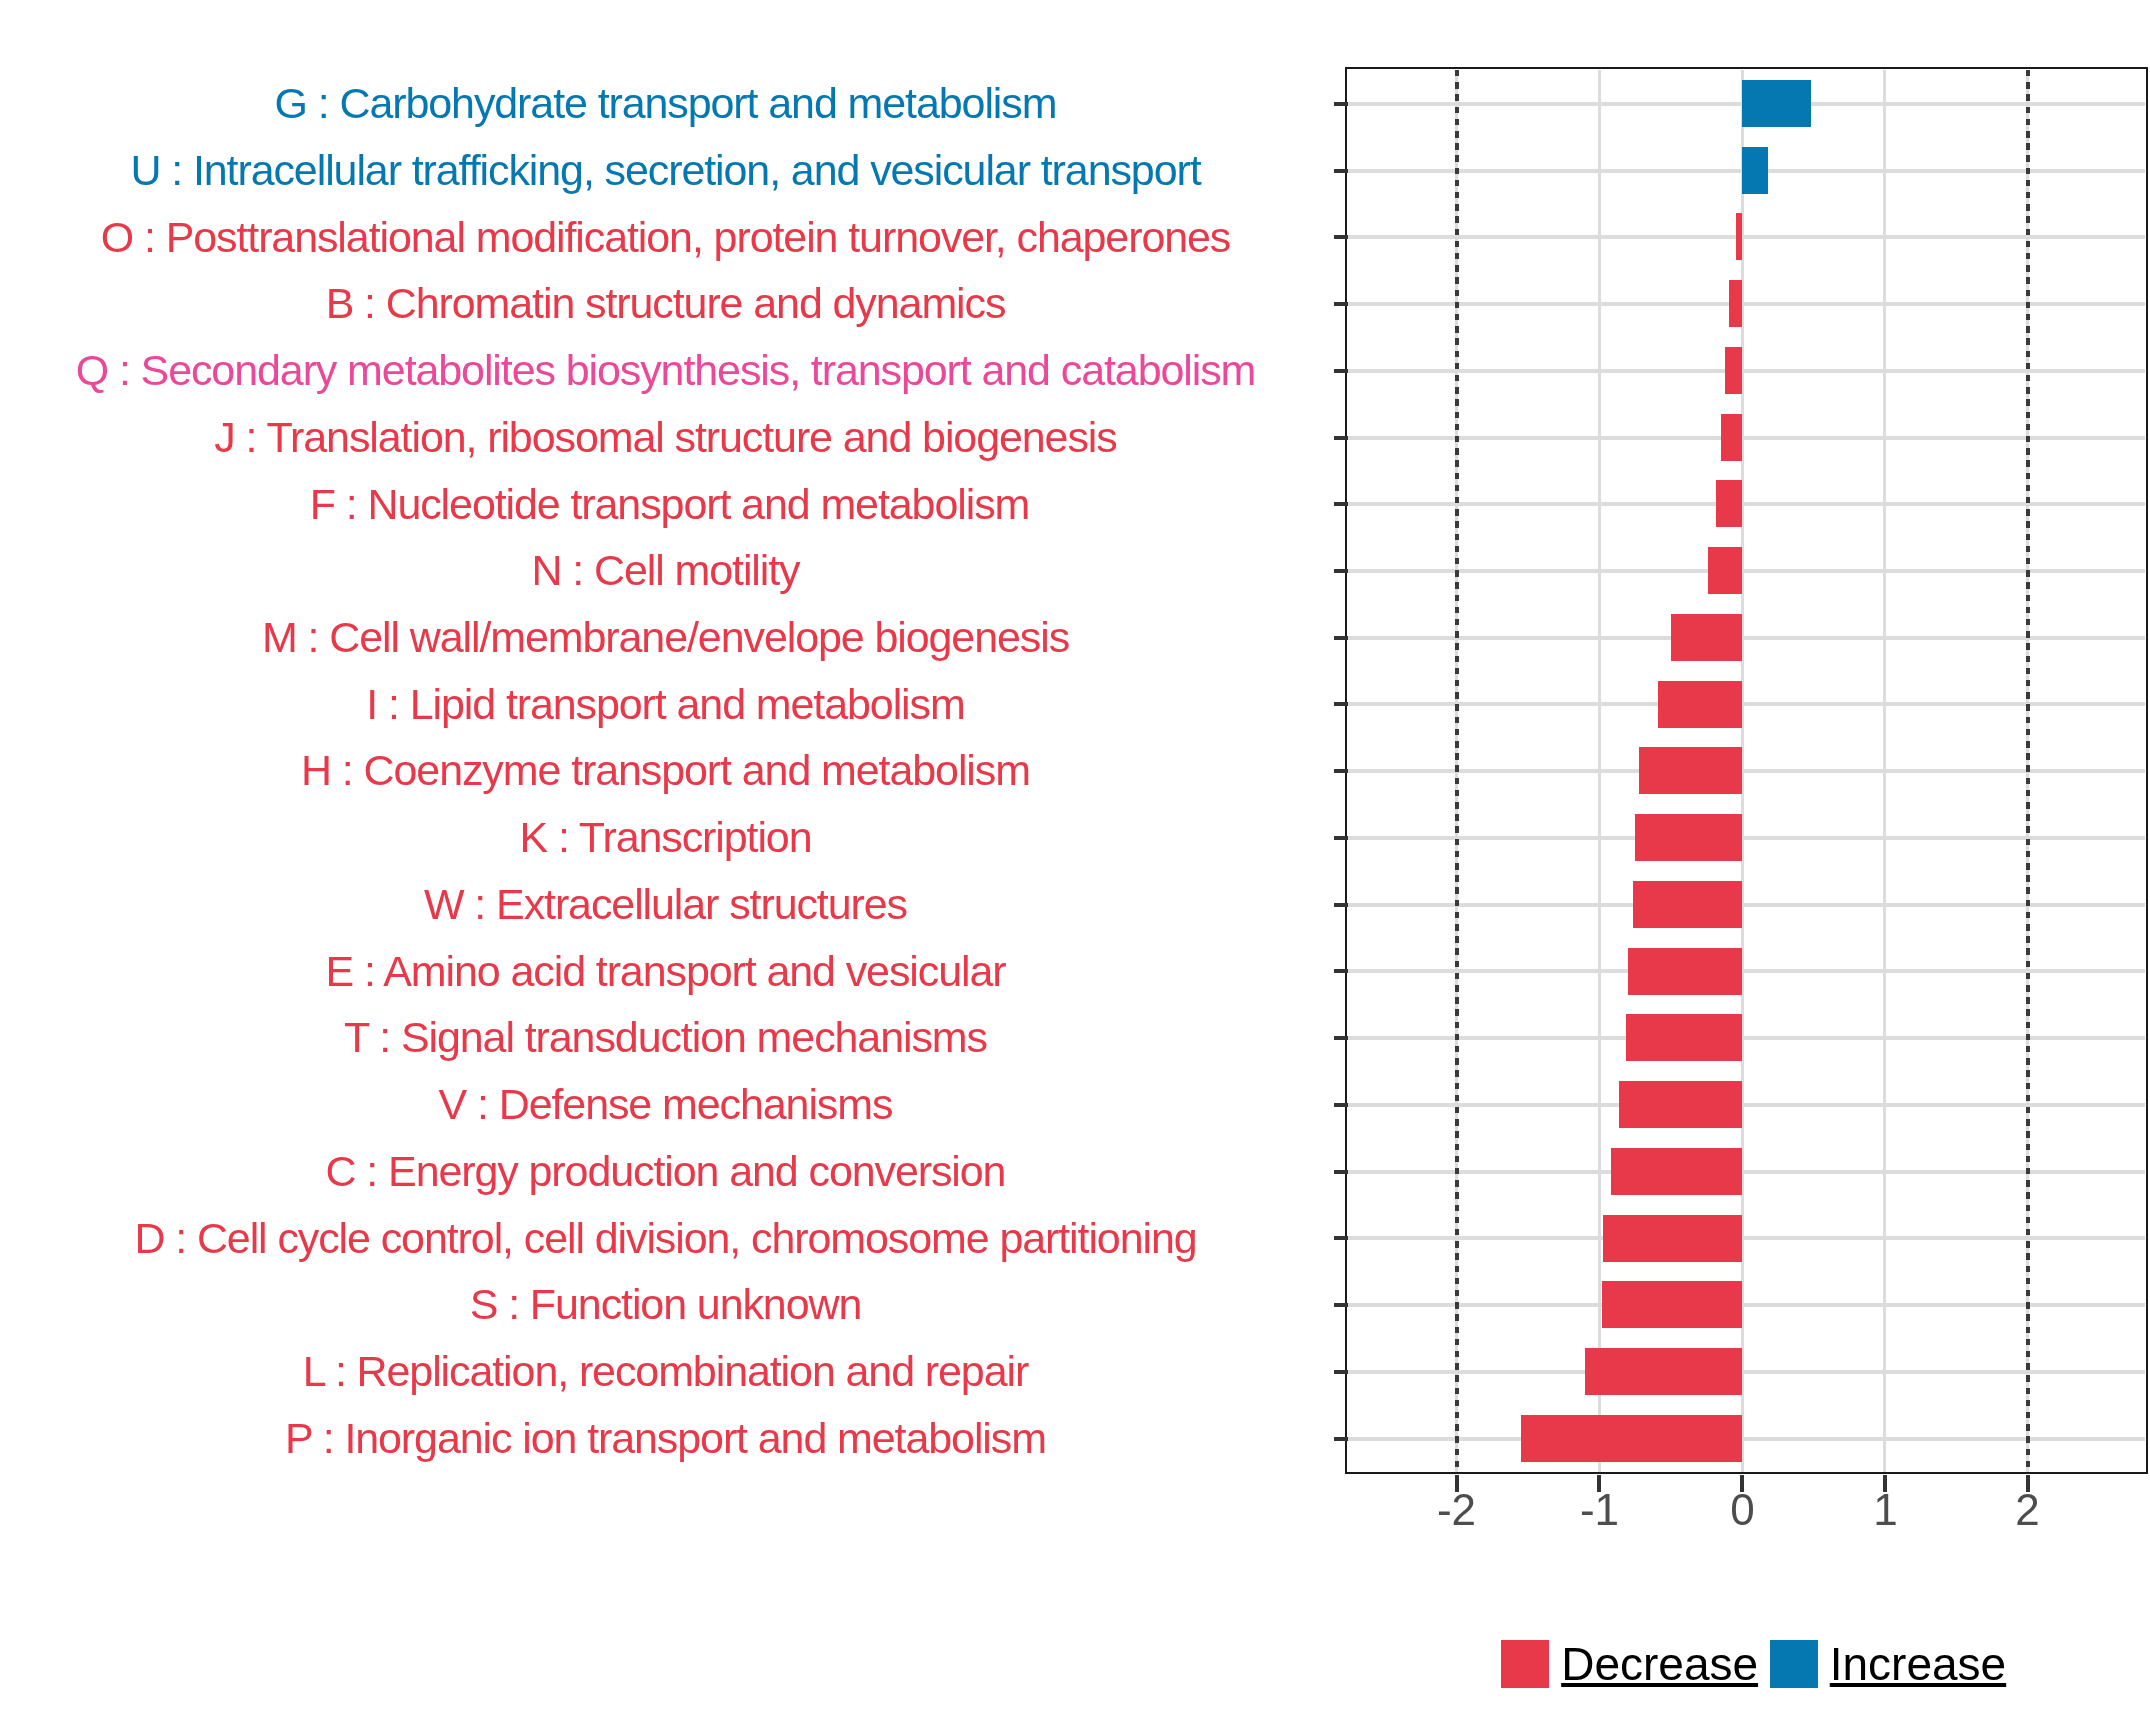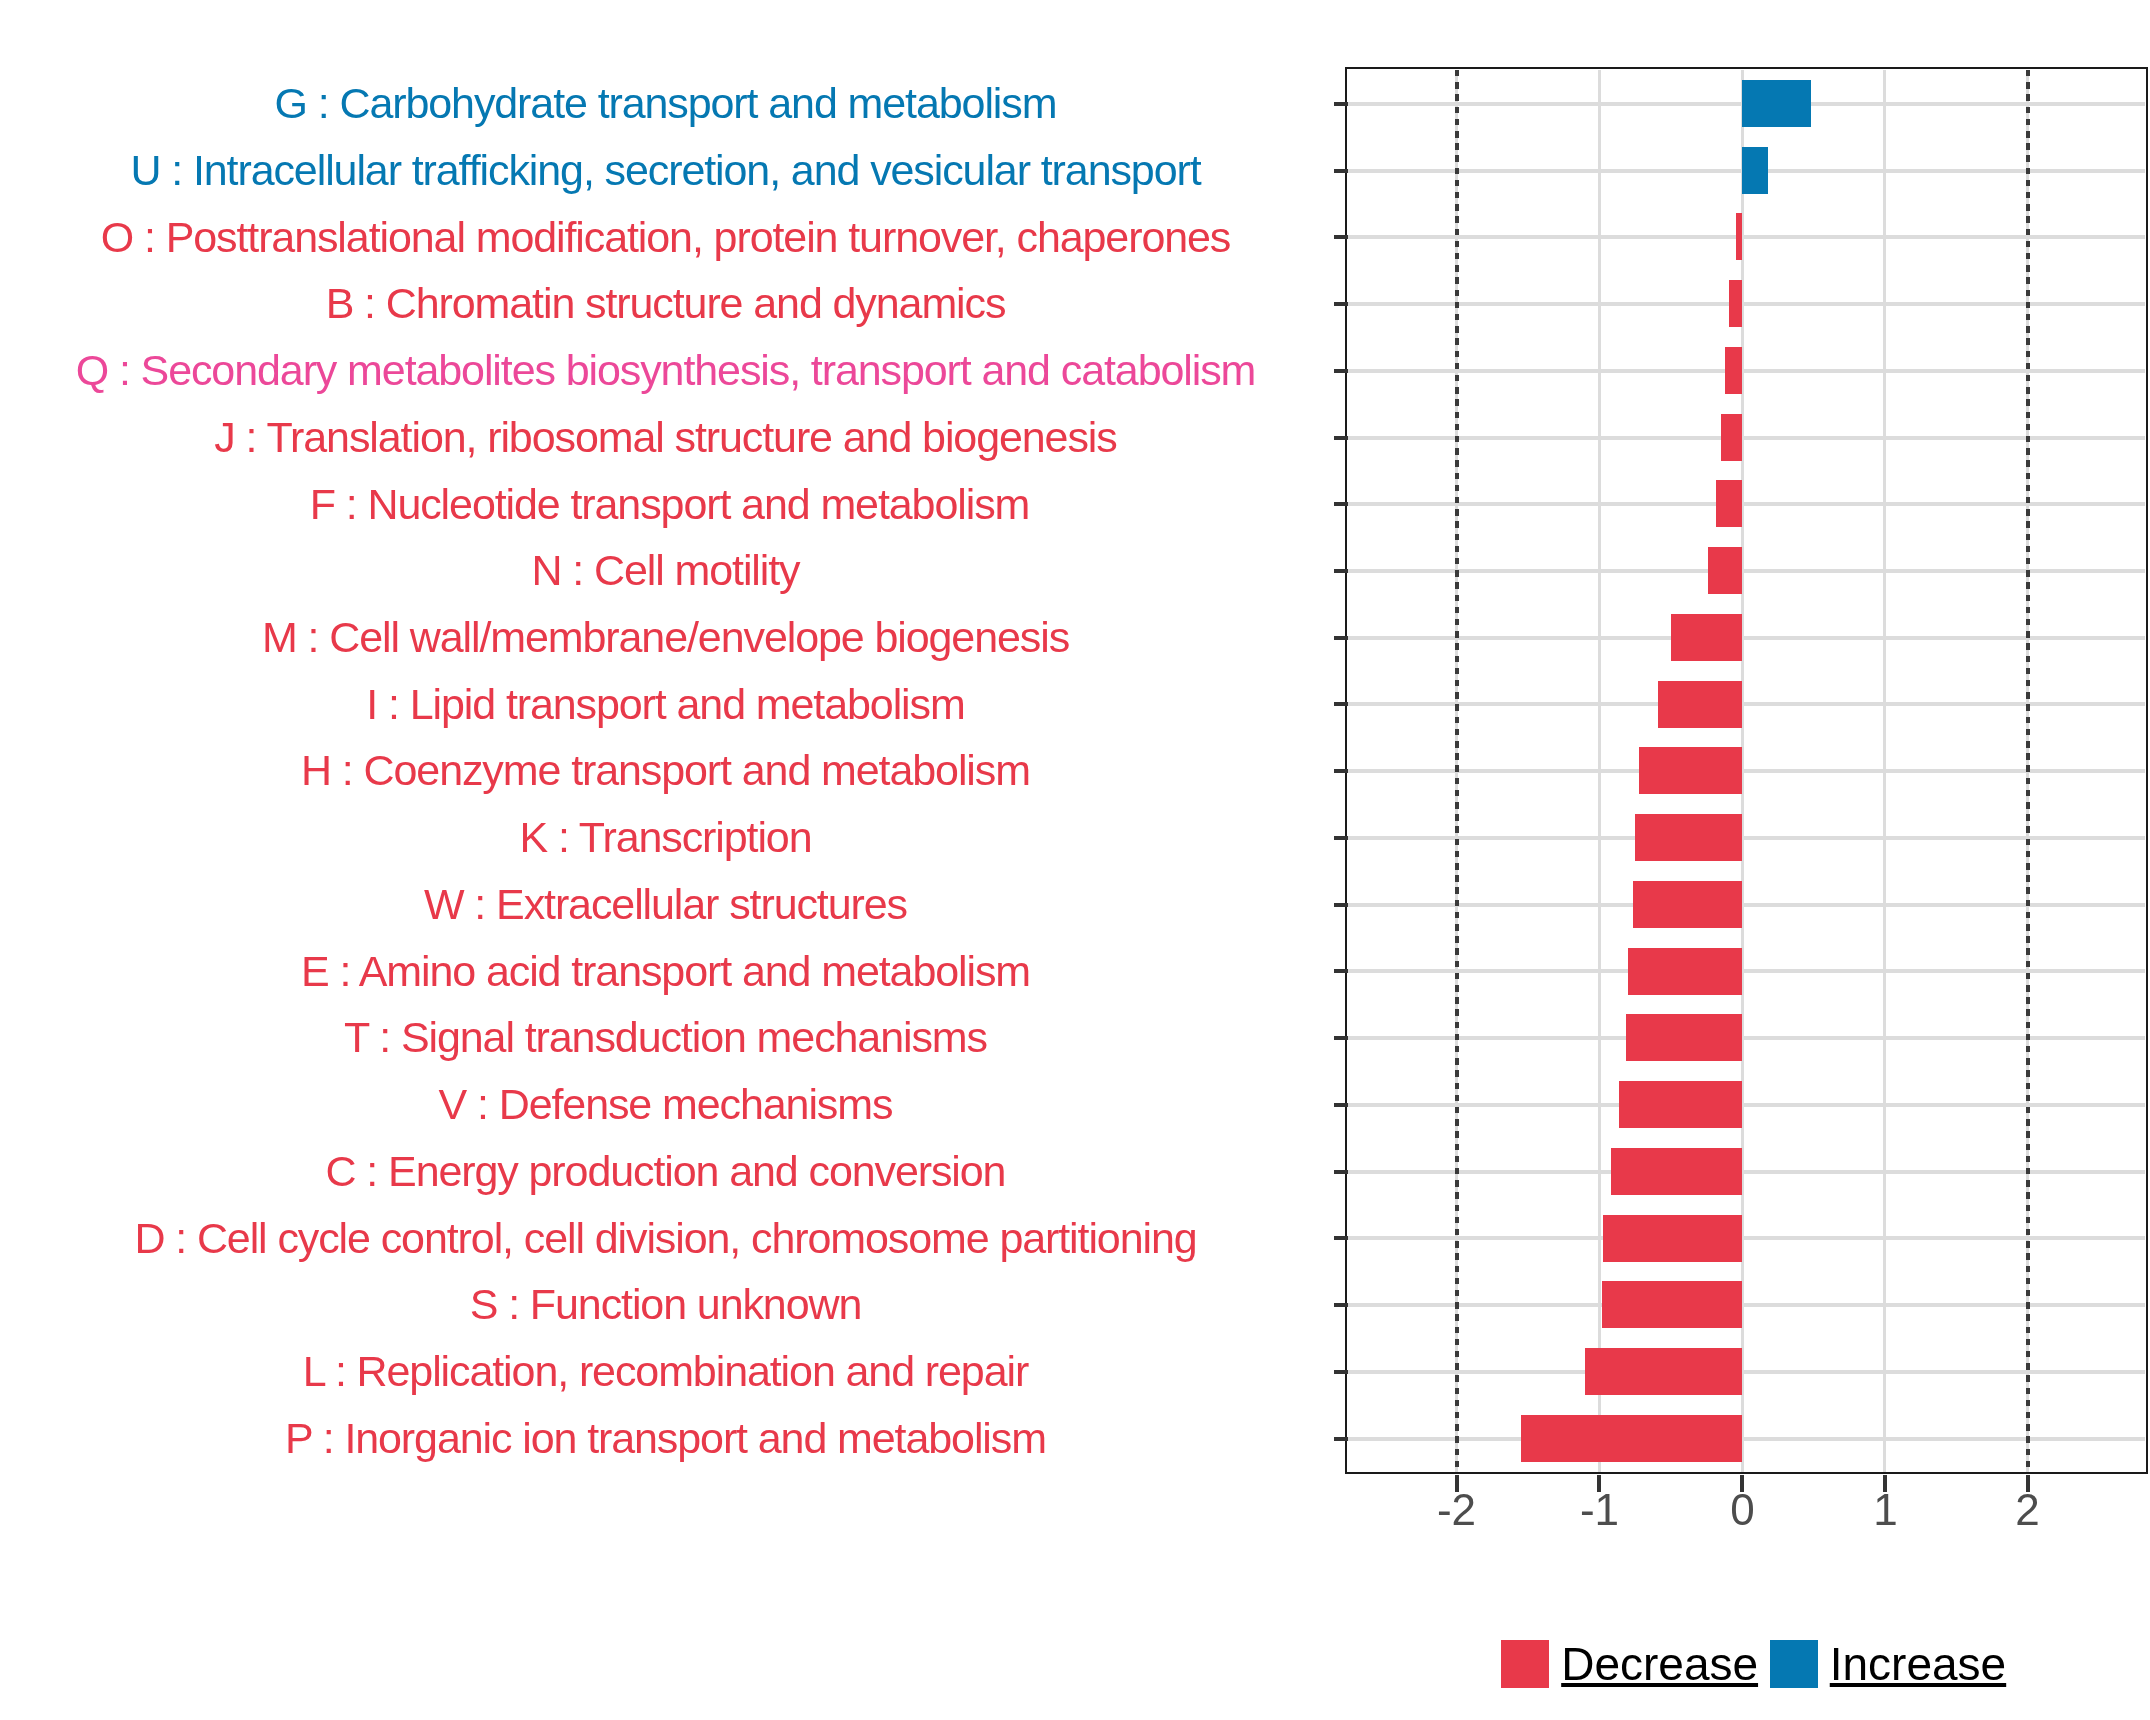--- a/index.html
+++ b/index.html
@@ -106,21 +106,21 @@
       <div class="ylabel" style="right: 820px; left: 0px; top: 277px; color: rgb(232, 57, 74);">B : Chromatin structure and dynamics</div>
       <div class="ylabel" style="right: 820px; left: 0px; top: 344px; color: #ec4899;">Q : Secondary metabolites biosynthesis, transport and catabolism</div>
       <div class="ylabel" style="right: 820px; left: 0px; top: 411px; color: rgb(232, 57, 74);">J : Translation, ribosomal structure and biogenesis</div>
       <div class="ylabel" style="right: 820px; left: 0px; top: 478px; color: rgb(232, 57, 74); padding-left: 8px;">F : Nucleotide transport and metabolism</div>
       <div class="ylabel" style="right: 820px; left: 0px; top: 544px; color: rgb(232, 57, 74);">N : Cell motility</div>
       <div class="ylabel" style="right: 820px; left: 0px; top: 611px; color: rgb(232, 57, 74);">M : Cell wall/membrane/envelope biogenesis</div>
       <div class="ylabel" style="right: 820px; left: 0px; top: 678px; color: rgb(232, 57, 74);">I : Lipid transport and metabolism</div>
       <div class="ylabel" style="right: 820px; left: 0px; top: 744px; color: rgb(232, 57, 74);">H : Coenzyme transport and metabolism</div>
       <div class="ylabel" style="right: 820px; left: 0px; top: 811px; color: rgb(232, 57, 74);">K : Transcription</div>
       <div class="ylabel" style="right: 820px; left: 0px; top: 878px; color: rgb(232, 57, 74);">W : Extracellular structures</div>
-      <div class="ylabel" style="right: 820px; left: 0px; top: 945px; color: rgb(232, 57, 74);">E : Amino acid transport and metabolism</div>
+      <div class="ylabel" style="right: 820px; left: 0px; top: 945px; color: rgb(232, 57, 74);">E : Amino acid transport and vesicular</div>
       <div class="ylabel" style="right: 820px; left: 0px; top: 1011px; color: rgb(232, 57, 74);">T : Signal transduction mechanisms</div>
       <div class="ylabel" style="right: 820px; left: 0px; top: 1078px; color: rgb(232, 57, 74);">V : Defense mechanisms</div>
       <div class="ylabel" style="right: 820px; left: 0px; top: 1145px; color: rgb(232, 57, 74);">C : Energy production and conversion</div>
       <div class="ylabel" style="right: 820px; left: 0px; top: 1212px; color: rgb(232, 57, 74);">D : Cell cycle control, cell division, chromosome partitioning</div>
       <div class="ylabel" style="right: 820px; left: 0px; top: 1278px; color: rgb(232, 57, 74);">S : Function unknown</div>
       <div class="ylabel" style="right: 820px; left: 0px; top: 1345px; color: rgb(232, 57, 74);">L : Replication, recombination and repair</div>
       <div class="ylabel" style="right: 820px; left: 0px; top: 1412px; color: rgb(232, 57, 74);">P : Inorganic ion transport and metabolism</div>
     </div>
   <div id="yticks">
       <div class="ytick" style="left: 1334px; top: 102px; background: rgb(51, 51, 51);"></div>

